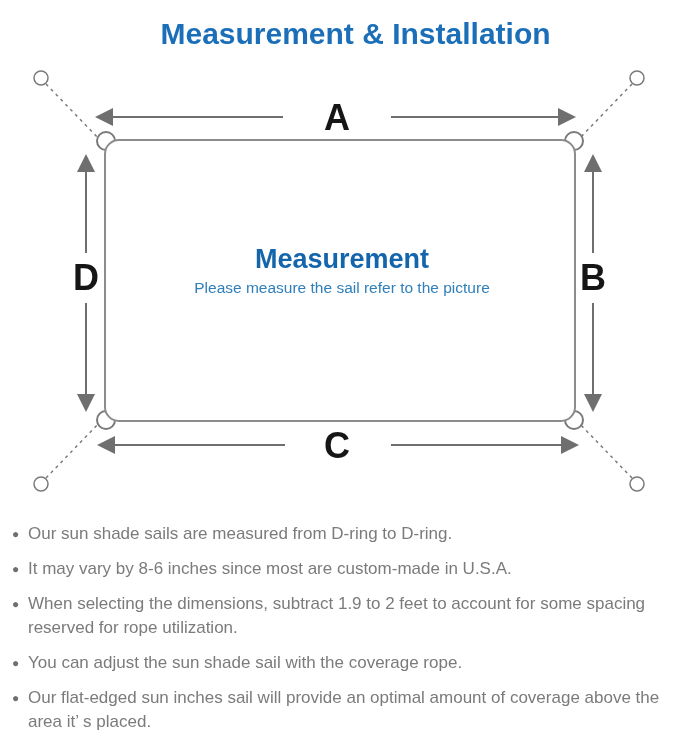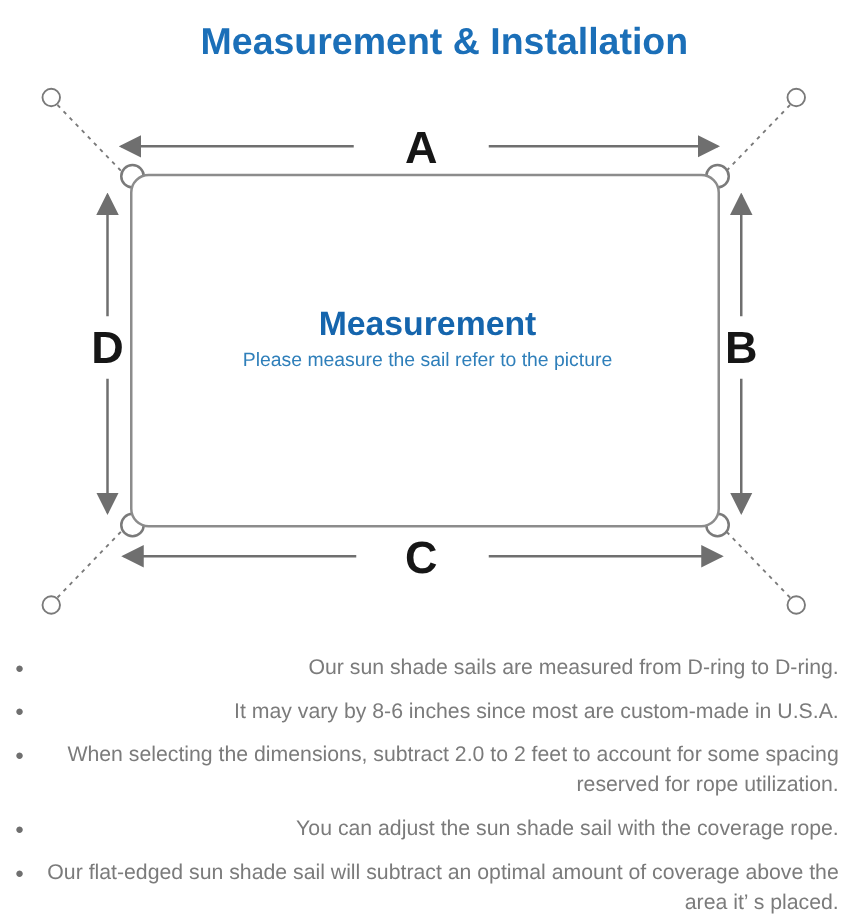--- a/index.html
+++ b/index.html
@@ -44,21 +44,21 @@
     color: #7b7b7b;
     font-size: 17px;
     line-height: 24px;
   }
   .bullet-list .marker {
     flex: 0 0 16px;
     font-size: 12px;
     line-height: 24px;
     color: #6f6f6f;
   }
-  .bullet-list .text { flex: 1 1 auto; text-align: right; }
+  .bullet-list .text { flex: 1 1 auto; }
   svg text.dim-label {
     font-family: "Liberation Sans", sans-serif;
     font-size: 36px;
     font-weight: bold;
     fill: #161616;
   }
   svg text.center-title {
     font-family: "Liberation Sans", sans-serif;
     font-size: 27px;
     font-weight: bold;
@@ -126,25 +126,25 @@
     <li>
       <span class="marker">●</span>
       <span class="text">Our sun shade sails are measured from D-ring to D-ring.</span>
     </li>
     <li>
       <span class="marker">●</span>
       <span class="text">It may vary by 8-6 inches since most are custom-made in U.S.A.</span>
     </li>
     <li>
       <span class="marker">●</span>
-      <span class="text">When selecting the dimensions, subtract 2.0 to 2 feet to account for some spacing reserved for rope utilization.</span>
+      <span class="text">When selecting the dimensions, subtract 1.9 to 2 feet to account for some spacing reserved for rope utilization.</span>
     </li>
     <li>
       <span class="marker">●</span>
       <span class="text">You can adjust the sun shade sail with the coverage rope.</span>
     </li>
     <li>
       <span class="marker">●</span>
-      <span class="text">Our flat-edged sun shade sail will subtract an optimal amount of coverage above the area it’ s placed.</span>
+      <span class="text">Our flat-edged sun inches sail will provide an optimal amount of coverage above the area it’ s placed.</span>
     </li>
   </ul>
 
 </div>
 
 </body></html>

